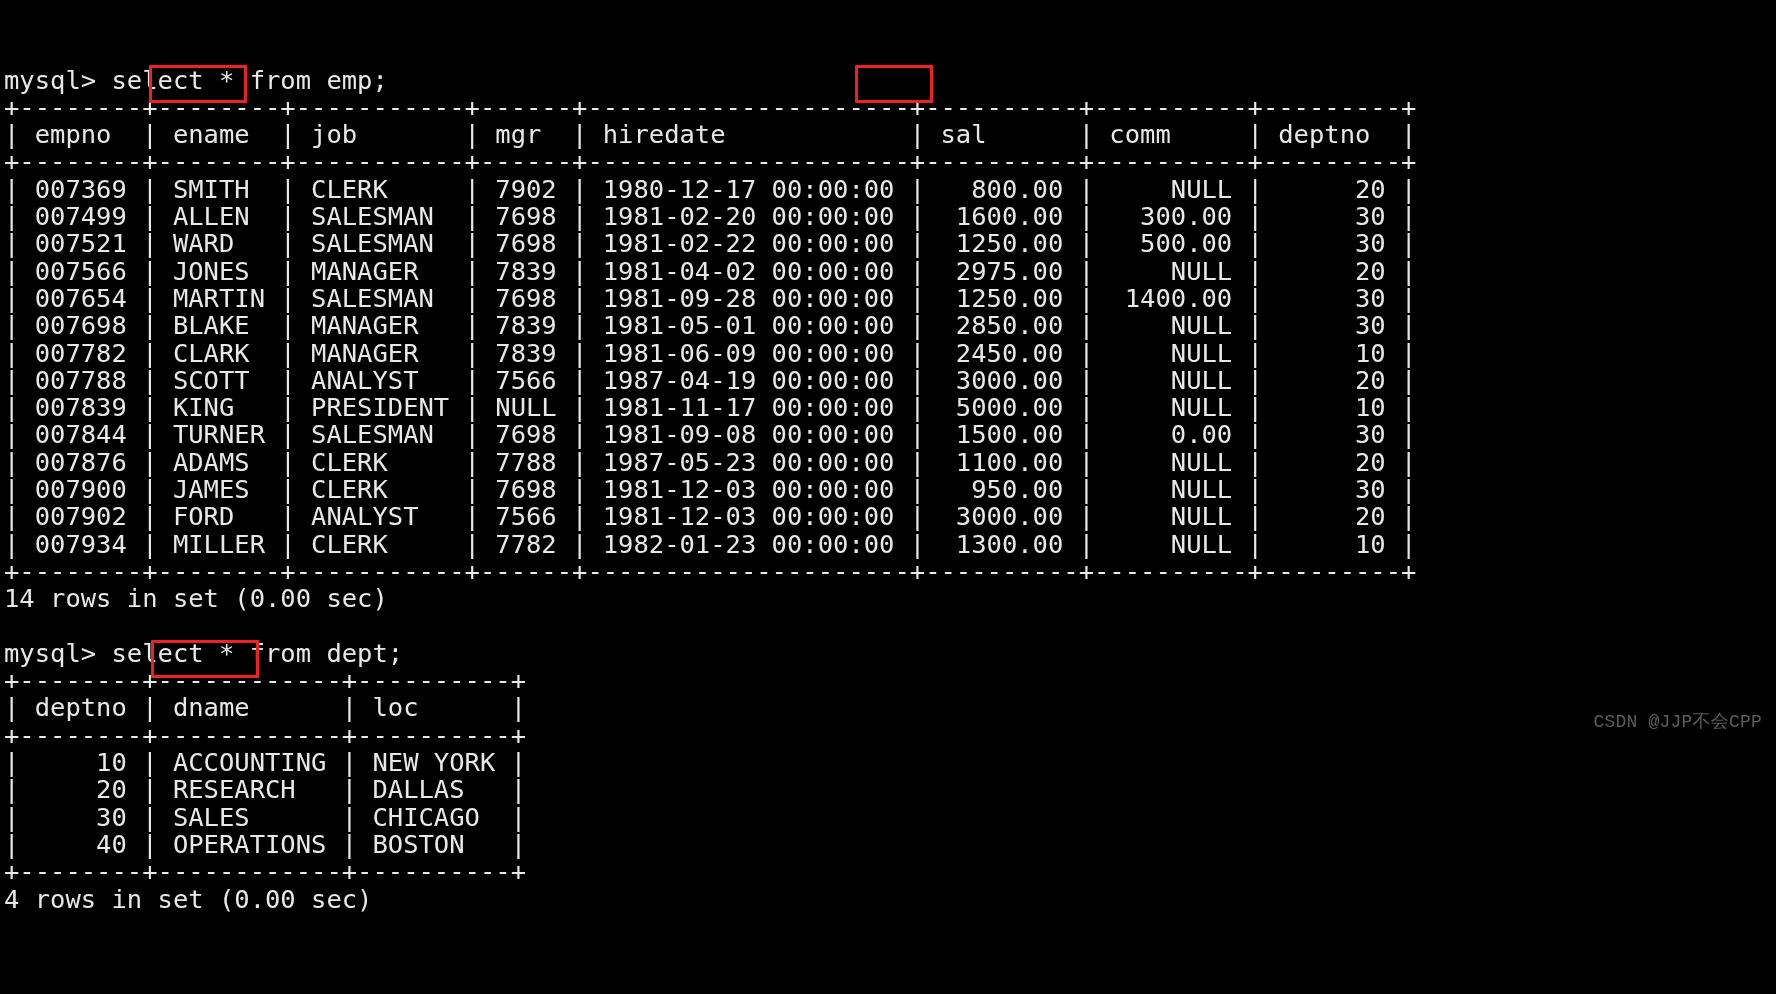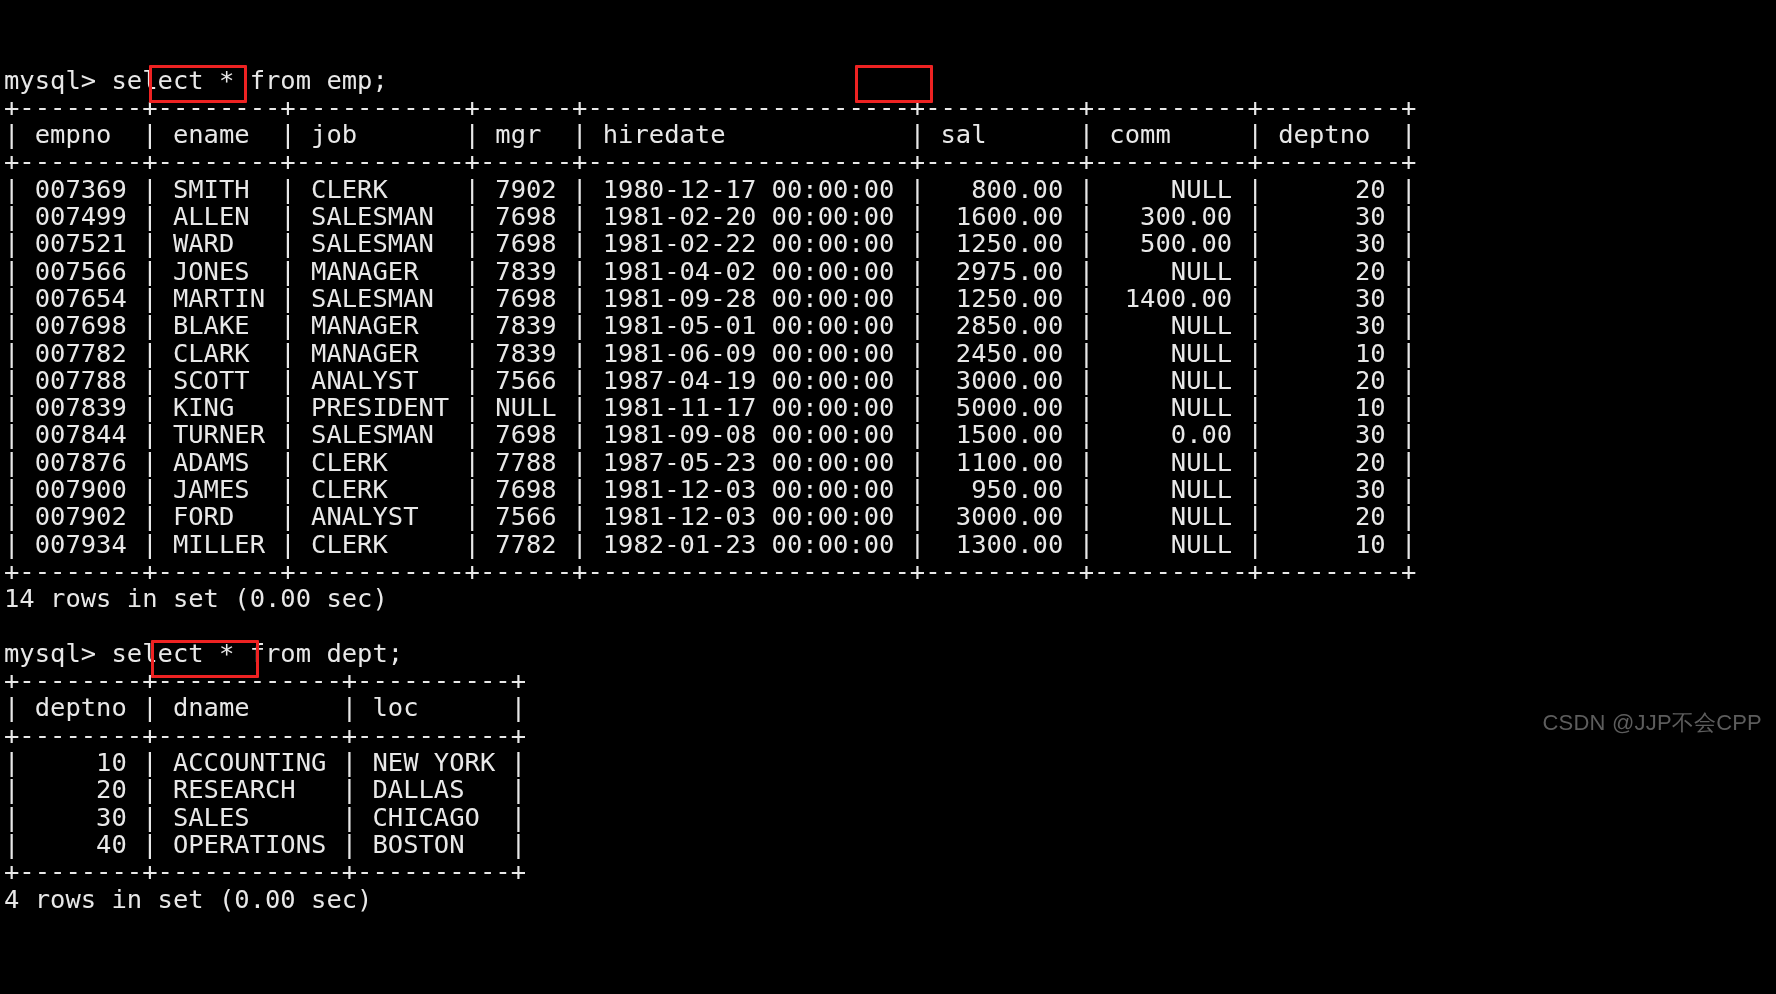--- a/index.html
+++ b/index.html
@@ -48,22 +48,22 @@
   }
   #hl-ename  { left: 149px; top: 65px;  width: 98px;  height: 38px; }
   #hl-sal    { left: 855px; top: 65px;  width: 78px;  height: 38px; }
   #hl-dname  { left: 151px; top: 640px; width: 108px; height: 38px; }
 
   #watermark {
     position: absolute;
     right: 14px;
     bottom: 10px;
     color: #5d5d5d;
-    font-family: Liberation Sans, sans-serif;
-    font-size: 22px;
+    font-family: Liberation Mono, monospace;
+    font-size: 18px;
     letter-spacing: 0.2px;
     white-space: pre;
   }
 </style>
 </head>
 <body>
 
 <div id="terminal">
   <div id="console-lines"><div class="line">mysql&gt; select * from emp;</div><div class="line">+--------+--------+-----------+------+---------------------+----------+----------+---------+</div><div class="line">| empno  | ename  | job       | mgr  | hiredate            | sal      | comm     | deptno  |</div><div class="line">+--------+--------+-----------+------+---------------------+----------+----------+---------+</div><div class="line">| 007369 | SMITH  | CLERK     | 7902 | 1980-12-17 00:00:00 |   800.00 |     NULL |      20 |</div><div class="line">| 007499 | ALLEN  | SALESMAN  | 7698 | 1981-02-20 00:00:00 |  1600.00 |   300.00 |      30 |</div><div class="line">| 007521 | WARD   | SALESMAN  | 7698 | 1981-02-22 00:00:00 |  1250.00 |   500.00 |      30 |</div><div class="line">| 007566 | JONES  | MANAGER   | 7839 | 1981-04-02 00:00:00 |  2975.00 |     NULL |      20 |</div><div class="line">| 007654 | MARTIN | SALESMAN  | 7698 | 1981-09-28 00:00:00 |  1250.00 |  1400.00 |      30 |</div><div class="line">| 007698 | BLAKE  | MANAGER   | 7839 | 1981-05-01 00:00:00 |  2850.00 |     NULL |      30 |</div><div class="line">| 007782 | CLARK  | MANAGER   | 7839 | 1981-06-09 00:00:00 |  2450.00 |     NULL |      10 |</div><div class="line">| 007788 | SCOTT  | ANALYST   | 7566 | 1987-04-19 00:00:00 |  3000.00 |     NULL |      20 |</div><div class="line">| 007839 | KING   | PRESIDENT | NULL | 1981-11-17 00:00:00 |  5000.00 |     NULL |      10 |</div><div class="line">| 007844 | TURNER | SALESMAN  | 7698 | 1981-09-08 00:00:00 |  1500.00 |     0.00 |      30 |</div><div class="line">| 007876 | ADAMS  | CLERK     | 7788 | 1987-05-23 00:00:00 |  1100.00 |     NULL |      20 |</div><div class="line">| 007900 | JAMES  | CLERK     | 7698 | 1981-12-03 00:00:00 |   950.00 |     NULL |      30 |</div><div class="line">| 007902 | FORD   | ANALYST   | 7566 | 1981-12-03 00:00:00 |  3000.00 |     NULL |      20 |</div><div class="line">| 007934 | MILLER | CLERK     | 7782 | 1982-01-23 00:00:00 |  1300.00 |     NULL |      10 |</div><div class="line">+--------+--------+-----------+------+---------------------+----------+----------+---------+</div><div class="line">14 rows in set (0.00 sec)</div><div class="line blank">&nbsp;</div><div class="line">mysql&gt; select * from dept;</div><div class="line">+--------+------------+----------+</div><div class="line">| deptno | dname      | loc      |</div><div class="line">+--------+------------+----------+</div><div class="line">|     10 | ACCOUNTING | NEW YORK |</div><div class="line">|     20 | RESEARCH   | DALLAS   |</div><div class="line">|     30 | SALES      | CHICAGO  |</div><div class="line">|     40 | OPERATIONS | BOSTON   |</div><div class="line">+--------+------------+----------+</div><div class="line">4 rows in set (0.00 sec)</div></div>
   <div class="hl" id="hl-ename"></div>

